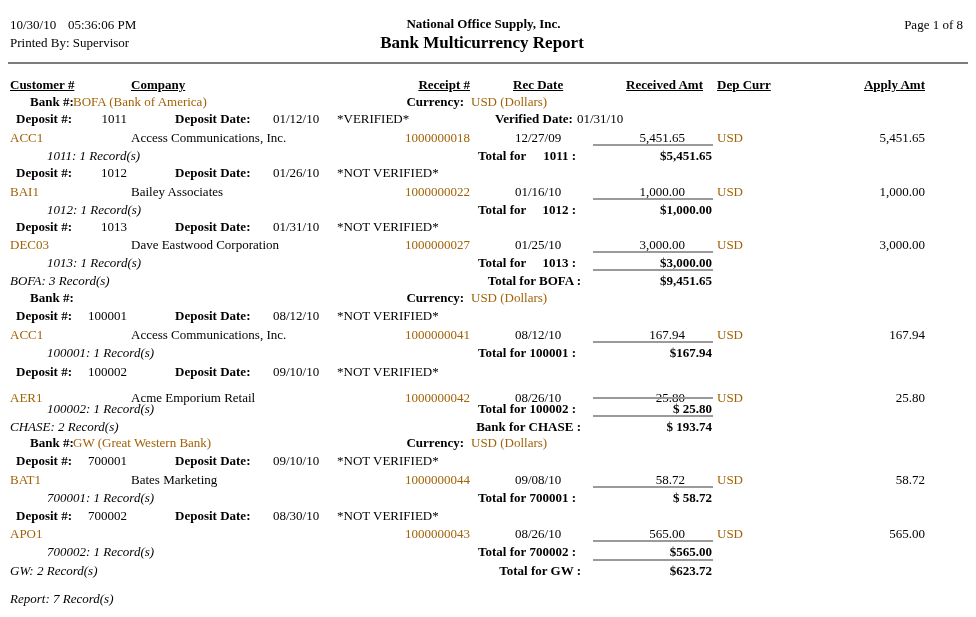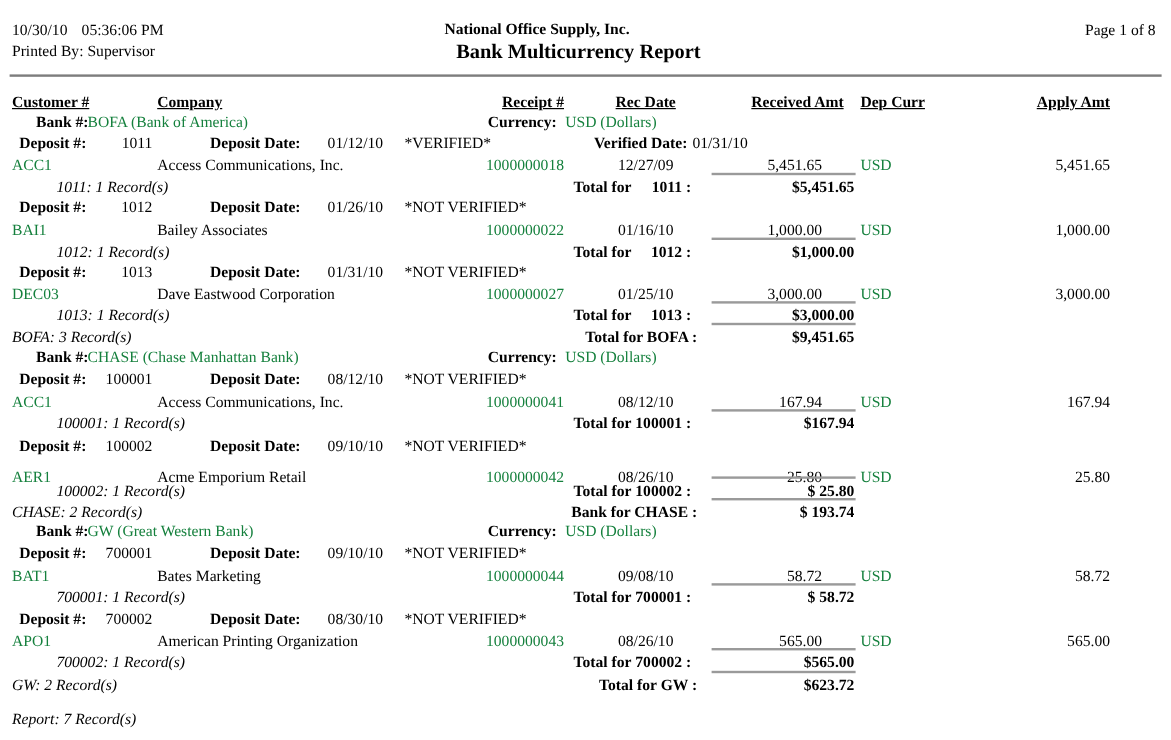--- a/index.html
+++ b/index.html
@@ -6,22 +6,22 @@
   body{
     width:976px;height:617px;position:relative;background:#ffffff;
     font-family:"Liberation Serif","DejaVu Serif",serif;
     font-size:13px;color:#000;overflow:hidden;
   }
   .row{position:absolute;left:0;width:976px;height:16px;line-height:16px;}
   .row>span{position:absolute;top:0;white-space:nowrap;}
   .b{font-weight:700;}
   .i{font-style:italic;}
   .u{text-decoration:underline;}
-  .blue{color:#15803d;}
-  .company-name{position:absolute;top:16px;left:0;width:895px;text-align:center;font-weight:700;font-size:13px;}
+  .blue{color:#a16207;}
+  .company-name{position:absolute;top:16px;left:0;width:895px;text-align:center;font-weight:700;font-size:13px;padding-left:36px;}
   .report-title{position:absolute;top:33px;left:0;width:964px;text-align:center;font-weight:700;font-size:17px;}
   .divider{position:absolute;top:62px;left:8px;width:960px;height:2px;background:#7d7d7d;}
   .trule{position:absolute;left:593px;width:120px;height:2px;background:#9a9a9a;}
   
   .cust{left:10px}.comp{left:131px}.rcpt{right:506px}.rdate{left:515px}
   .ramt{right:291px}.curr{left:717px}.aamt{right:51px}
   .h-cust{left:10px}.h-comp{left:131px}.h-rcpt{right:506px}.h-rdate{left:513px}
   .h-ramt{right:273px}.h-curr{left:717px}.h-aamt{right:51px}
   .bank-label{left:30px}.bank-val{left:73px}.curr-label{right:512px}.curr-val{left:471px}
   .dep-label{left:16px}.dep-num{right:849px}.depdate-label{left:175px}.depdate-val{left:273px}
@@ -139,21 +139,20 @@
 
 <div class="trule" style="top:269px"></div>
 <div class="row" style="top:273px">
   <span class="i bank-rec">BOFA: 3 Record(s)</span>
   <span class="b banktot-label">Total for BOFA :</span>
   <span class="b tot-amt">$9,451.65</span>
 </div>
 
 <div class="row" style="top:290px">
   <span class="b bank-label">Bank #:</span>
-  <span class="blue bank-val">CHASE (Chase Manhattan Bank)</span>
   <span class="b curr-label">Currency:</span>
   <span class="blue curr-val">USD (Dollars)</span>
 </div>
 
 <div class="row" style="top:308px">
   <span class="b dep-label">Deposit #:</span>
   <span class="dep-num">100001</span>
   <span class="b depdate-label">Deposit Date:</span>
   <span class="depdate-val">08/12/10</span>
   <span class="status">*NOT VERIFIED*</span>
@@ -239,21 +238,20 @@
 
 <div class="row" style="top:508px">
   <span class="b dep-label">Deposit #:</span>
   <span class="dep-num">700002</span>
   <span class="b depdate-label">Deposit Date:</span>
   <span class="depdate-val">08/30/10</span>
   <span class="status">*NOT VERIFIED*</span>
 </div>
 <div class="row" style="top:526px">
   <span class="blue cust">APO1</span>
-  <span class="comp">American Printing Organization</span>
   <span class="blue rcpt">1000000043</span>
   <span class="rdate">08/26/10</span>
   <span class="ramt">565.00</span>
   <span class="blue curr">USD</span>
   <span class="aamt">565.00</span>
 </div>
 <div class="trule" style="top:540px"></div>
 <div class="row" style="top:544px">
   <span class="i grp-rec">700002: 1 Record(s)</span>
   <span class="b tot-label">Total for</span>

